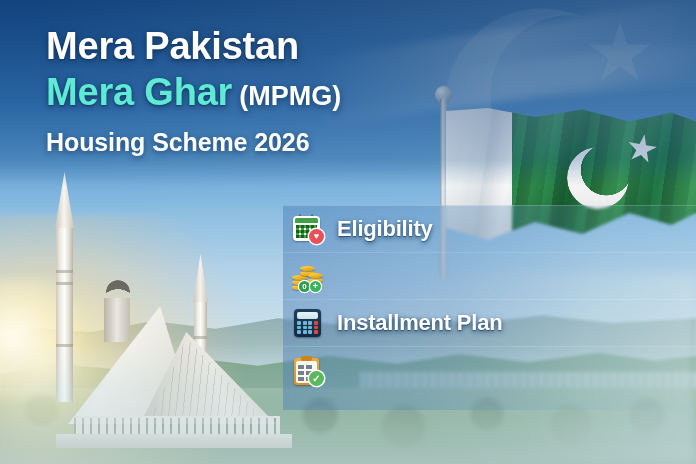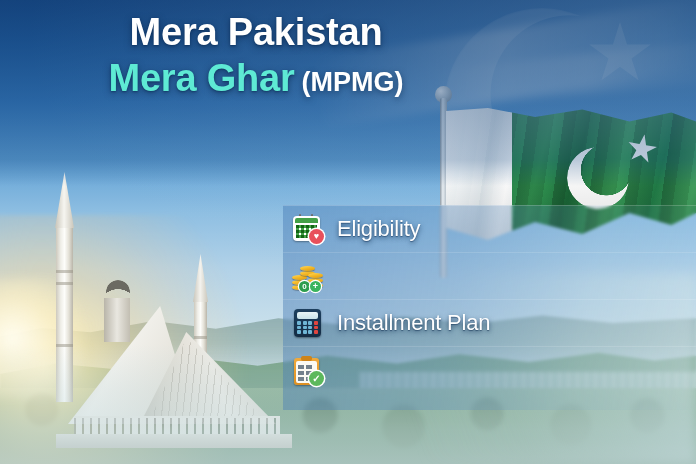--- a/index.html
+++ b/index.html
@@ -218,21 +218,21 @@
     clip-path:polygon(50% 0%,61% 35%,98% 35%,68% 57%,79% 91%,50% 70%,21% 91%,32% 57%,2% 35%,39% 35%);
     transform:rotate(10deg);
   }
 
   
   .title-band {
     position:absolute; left:0; right:0; top:0; height:186px;
     background:linear-gradient(180deg, rgba(13,55,105,.50) 0%, rgba(17,62,115,.42) 52%, rgba(22,72,128,.30) 86%, rgba(30,86,145,0) 100%);
     pointer-events:none;
   }
-  .titles { position:absolute; left:46px; top:13px; width:420px;text-align:center; }
+  .titles { position:absolute; left:46px; top:27px; width:420px; }
   .t-line1 {
     font-size:38px; font-weight:700; color:#ffffff; letter-spacing:-.2px;
     text-shadow:0 2px 7px rgba(8,36,72,.62), 0 1px 2px rgba(8,36,72,.5);
     line-height:1.05; white-space:nowrap;
   }
   .t-line2 { margin-top:6px; line-height:1.05; white-space:nowrap; }
   .t-gold {
     font-size:38px; font-weight:700; color:#5eead4; letter-spacing:-.2px;
     text-shadow:0 2px 7px rgba(8,36,72,.62), 0 1px 2px rgba(8,36,72,.5);
   }
@@ -253,21 +253,21 @@
     border-top:1px solid rgba(255,255,255,.20);
     backdrop-filter:blur(1.5px);
   }
   .panel-rows { position:absolute; left:0; top:0; width:100%; }
   .row {
     display:flex; align-items:center; height:47px; padding-left:9px;
     border-bottom:1px solid rgba(255,255,255,.13);
   }
   .row:last-child { border-bottom:none; }
   .row-label {
-    margin-left:13px; font-size:22px; font-weight:400; color:#ffffff; letter-spacing:-.2px;
+    margin-left:13px; font-size:22px; font-weight:700; color:#ffffff; letter-spacing:-.2px;
     text-shadow:0 2px 5px rgba(10,40,76,.72), 0 1px 1px rgba(10,40,76,.5);
     white-space:nowrap;
   }
 
   
   .ico { position:relative; width:32px; height:32px; flex:0 0 32px; }
 
   
   .ic-cal-body {
     position:absolute; left:1px; top:3px; width:27px; height:25px; border-radius:4px;
@@ -414,20 +414,21 @@
       <div class="flag-shade"></div>
     </div>
   </div>
 
   <div class="title-band"></div>
   <div class="titles">
     <div class="t-line1">Mera Pakistan</div>
     <div class="t-line2">
       <span class="t-gold">Mera Ghar</span><span class="t-abbr">(MPMG)</span>
     </div>
+    <div class="t-line3">Housing Scheme 2026</div>
   </div>
 
   <div class="panel">
     <div class="panel-rows">
 
       <div class="row">
         <div class="ico">
           <span class="ic-cal-ring l"></span>
             <span class="ic-cal-ring r"></span>
           <span class="ic-cal-body"></span>

